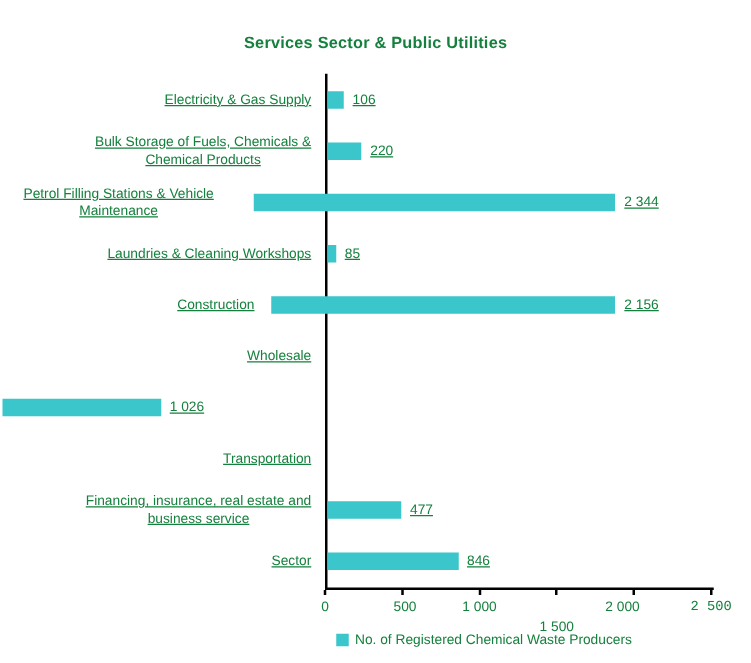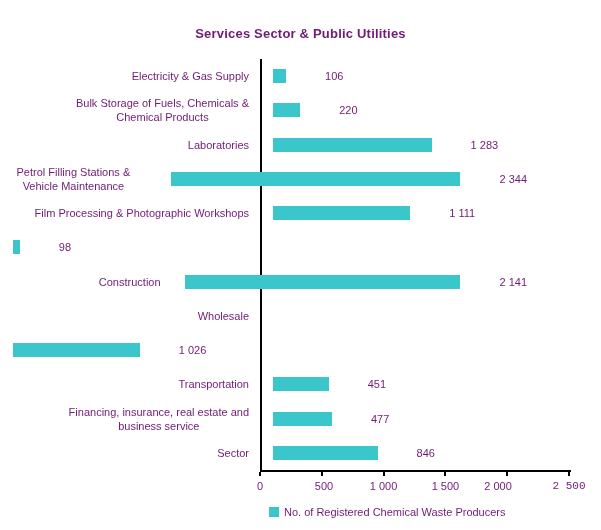--- a/index.html
+++ b/index.html
@@ -2,21 +2,21 @@
 <html><head>
 <meta charset="utf-8">
 <style>
   * { margin: 0; padding: 0; box-sizing: border-box; }
   html, body { background: #fff; }
   .chart {
     position: relative;
     width: 601px;
     height: 530px;
     background: #fff;
-    color: #701a75;
+    color: #15803d;
     font-family: "Liberation Sans", sans-serif;
     overflow: hidden;
   }
   .title {
     position: absolute;
     top: 26px;
     left: 0;
     width: 100%;
     text-align: center;
     font-size: 13px;
@@ -24,20 +24,21 @@
     letter-spacing: 0.2px;
   }
   .rows {
     position: absolute;
     left: 0;
     top: 59px;
     width: 527px;
     height: 411px;
     display: flex;
     flex-direction: column;
+    text-decoration: underline;
   }
   .row { flex: 1; display: flex; align-items: center; }
   .cat-cell {
     width: 260px;
     height: 100%;
     display: flex;
     justify-content: flex-end;
     align-items: center;
     padding-right: 11px;
   }
@@ -45,22 +46,21 @@
     text-align: center;
     font-size: 11px;
     line-height: 14px;
     white-space: pre-line;
   }
   .bar-cell {
     flex: 1;
     height: 100%;
     display: flex;
     align-items: center;
-    padding-left: 13px;
-    gap: 32px;
+    padding-left: 2px;
   }
   .bar { height: 14px; }
   .value-label { margin-left: 7px; font-size: 11px; white-space: nowrap; }
   .y-axis {
     position: absolute;
     left: 260px;
     top: 59px;
     width: 2px;
     height: 413px;
     background: #000;
@@ -126,87 +126,68 @@
     <div class="cat-cell">
       <div class="cat-label">Bulk Storage of Fuels, Chemicals &amp;
 Chemical Products</div>
     </div>
     <div class="bar-cell">
       <div class="bar" style="width: 27.2px; background: rgb(58, 198, 202);"></div>
       <span class="value-label">220</span>
     </div>
   </div>
 
-  <div class="row">
-    <div class="cat-cell">
-      <div class="cat-label">Laboratories</div>
-    </div>
-    <div class="bar-cell">
-      <div class="bar" style="width: 158.6px; background: rgb(58, 198, 202);"></div>
-      <span class="value-label">1 283</span>
-    </div>
-  </div>
 
   <div class="row">
     <div class="cat-cell">
       <div class="cat-label">Petrol Filling Stations &amp; Vehicle Maintenance</div>
     </div>
     <div class="bar-cell">
       <div class="bar" style="width: 289.7px; background: rgb(58, 198, 202);"></div>
       <span class="value-label">2 344</span>
     </div>
   </div>
 
-  <div class="row">
-    <div class="cat-cell">
-      <div class="cat-label">Film Processing &amp; Photographic Workshops</div>
-    </div>
-    <div class="bar-cell">
-      <div class="bar" style="width: 137.3px; background: rgb(58, 198, 202);"></div>
-      <span class="value-label">1 111</span>
-    </div>
-  </div>
-
-  <div class="row">
+
+  <div class="row">
+    <div class="cat-cell">
+      <div class="cat-label">Laundries &amp; Cleaning Workshops</div>
+    </div>
     <div class="bar-cell">
       <div class="bar" style="width: 6.8px; background: rgb(58, 198, 202);"></div>
-      <span class="value-label">98</span>
+      <span class="value-label">85</span>
     </div>
   </div>
 
   <div class="row">
     <div class="cat-cell">
       <div class="cat-label">Construction</div>
     </div>
     <div class="bar-cell">
       <div class="bar" style="width: 275.9px; background: rgb(58, 198, 202);"></div>
-      <span class="value-label">2 141</span>
+      <span class="value-label">2 156</span>
     </div>
   </div>
 
   <div class="row">
     <div class="cat-cell">
       <div class="cat-label">Wholesale</div>
     </div>
   </div>
 
   <div class="row">
     <div class="bar-cell">
       <div class="bar" style="width: 126.8px; background: rgb(58, 198, 202);"></div>
       <span class="value-label">1 026</span>
     </div>
   </div>
 
   <div class="row">
     <div class="cat-cell">
       <div class="cat-label">Transportation</div>
-    </div>
-    <div class="bar-cell">
-      <div class="bar" style="width: 55.7px; background: rgb(58, 198, 202);"></div>
-      <span class="value-label">451</span>
     </div>
   </div>
 
   <div class="row">
     <div class="cat-cell">
       <div class="cat-label">Financing, insurance, real estate and
 business service</div>
     </div>
     <div class="bar-cell">
       <div class="bar" style="width: 59px; background: rgb(58, 198, 202);"></div>
@@ -226,21 +207,21 @@
 </div>
 
   <div class="x-axis">
       <div class="tick" style="left: 0px;"></div>
       <div class="tick-label" style="left: 0px;">0</div>
       <div class="tick" style="left: 61.8px;"></div>
       <div class="tick-label" style="left: 64px;">500</div>
       <div class="tick" style="left: 123.6px;"></div>
       <div class="tick-label" style="left: 123.6px;">1 000</div>
       <div class="tick" style="left: 185.4px;"></div>
-      <div class="tick-label" style="left: 185.4px;">1 500</div>
+      <div class="tick-label" style="left: 185.4px; margin-top: 16px;">1 500</div>
       <div class="tick" style="left: 247.2px;"></div>
       <div class="tick-label" style="left: 238px;">2 000</div>
       <div class="tick" style="left: 309px;"></div>
       <div class="tick-label" style="left: 309px; font-family: Liberation Mono, monospace;">2 500</div>
     </div>
 
   <div class="legend">
     <span class="legend-swatch" style="background: rgb(58, 198, 202);"></span>
     <span class="legend-label">No. of Registered Chemical Waste Producers</span>
   </div>

